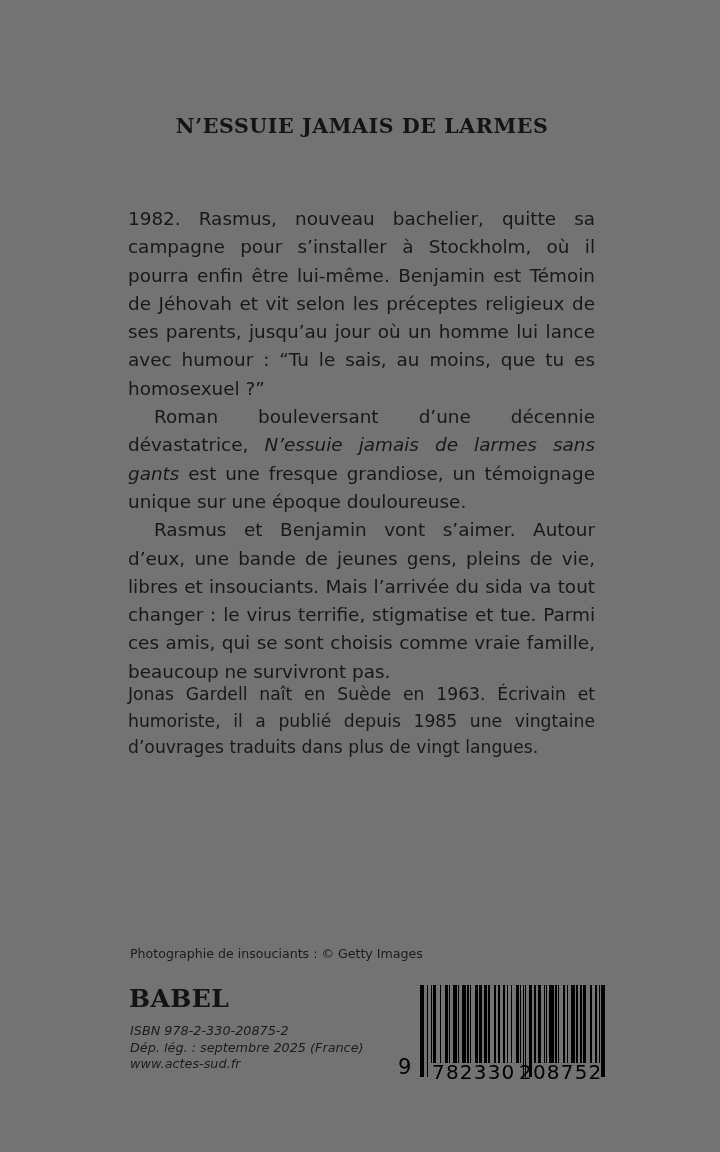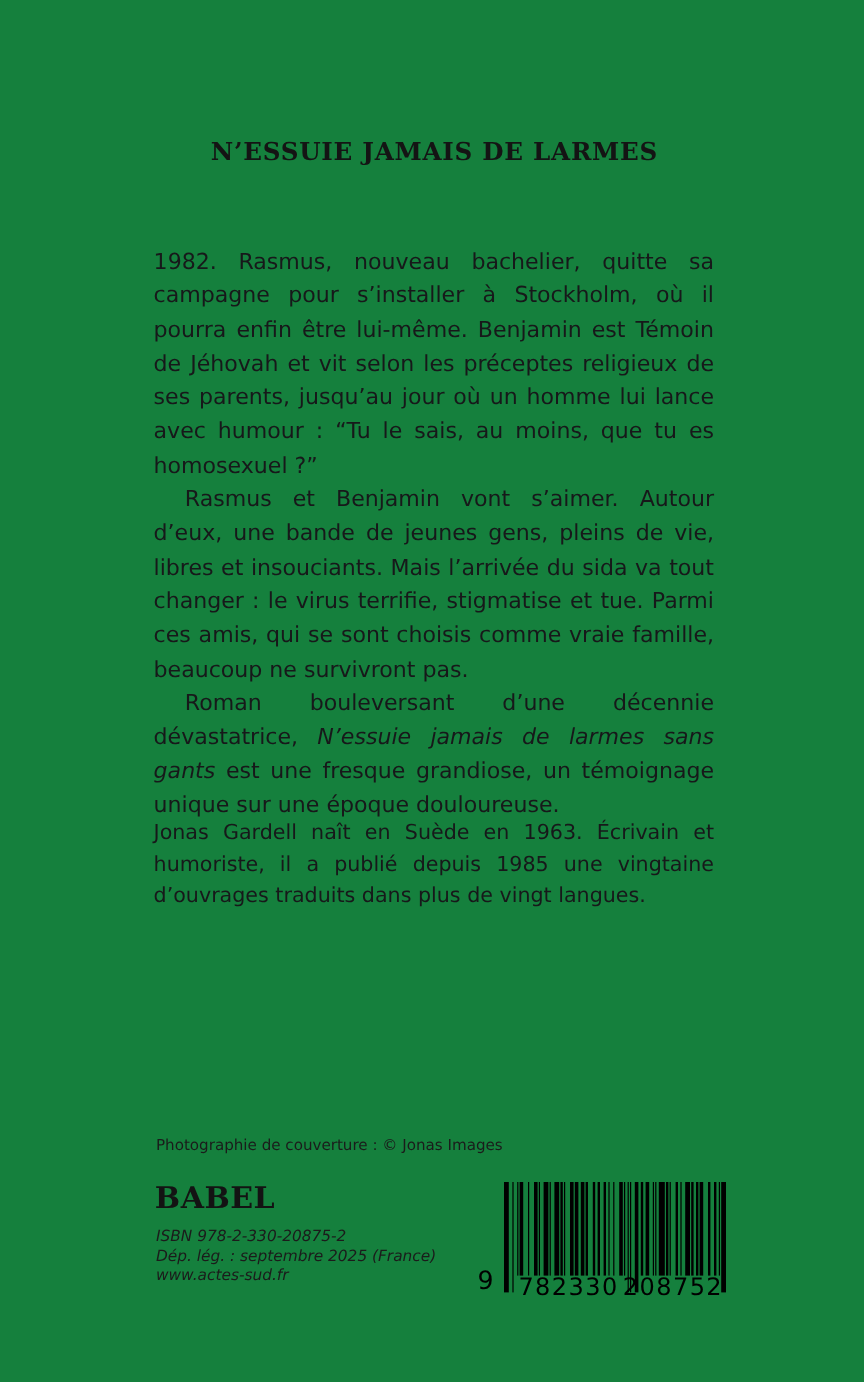--- a/index.html
+++ b/index.html
@@ -13,21 +13,21 @@
     position: relative;
     overflow: hidden;
     font-family: "DejaVu Sans", sans-serif;
     color: #111111;
     -webkit-font-smoothing: antialiased;
   }
 
   .page {
     position: absolute;
     inset: 0;
-    background: #15803d;
+    background: #737373;
   }
 
   
   .title-block {
     position: absolute;
     left: 128px;
     top: 112px;
     width: 468px;
     text-align: center;
     font-family: "DejaVu Serif", serif;
@@ -181,29 +181,29 @@
 <body>
 
 <div class="page">
 
   <div class="title-block">
     <span class="title-line">N’ESSUIE JAMAIS DE LARMES</span>
   </div>
 
   <div class="blurb">
     <p>1982. Rasmus, nouveau bachelier, quitte sa campagne pour s’installer à Stockholm, où il pourra enfin être lui-même. Benjamin est Témoin de Jéhovah et vit selon les préceptes religieux de ses parents, jusqu’au jour où un homme lui lance avec humour : “Tu le sais, au moins, que tu es homosexuel ?”</p>
+    <p class="indented"><span>Roman bouleversant d’une décennie dévastatrice, </span><span class="italic">N’essuie jamais de larmes sans gants</span><span> est une fresque grandiose, un témoignage unique sur une époque douloureuse.</span></p>
     <p class="indented">Rasmus et Benjamin vont s’aimer. Autour d’eux, une bande de jeunes gens, pleins de vie, libres et insouciants. Mais l’arrivée du sida va tout changer : le virus terrifie, stigmatise et tue. Parmi ces amis, qui se sont choisis comme vraie famille, beaucoup ne survivront pas.</p>
-    <p class="indented"><span>Roman bouleversant d’une décennie dévastatrice, </span><span class="italic">N’essuie jamais de larmes sans gants</span><span> est une fresque grandiose, un témoignage unique sur une époque douloureuse.</span></p>
   </div>
 
   <div class="bio">
     <p>Jonas Gardell naît en Suède en 1963. Écrivain et humoriste, il a publié depuis 1985 une vingtaine d’ouvrages traduits dans plus de vingt langues.</p>
   </div>
 
-  <div class="credit">Photographie de couverture : © Jonas Images</div>
+  <div class="credit">Photographie de insouciants : © Getty Images</div>
 
   <div class="publisher">BABEL</div>
 
   <div class="imprint">
     <div>ISBN 978-2-330-20875-2</div>
     <div>Dép. lég. : septembre 2025 (France)</div>
     <div>www.actes-sud.fr</div>
   </div>
 
   <div class="barcode-area">

